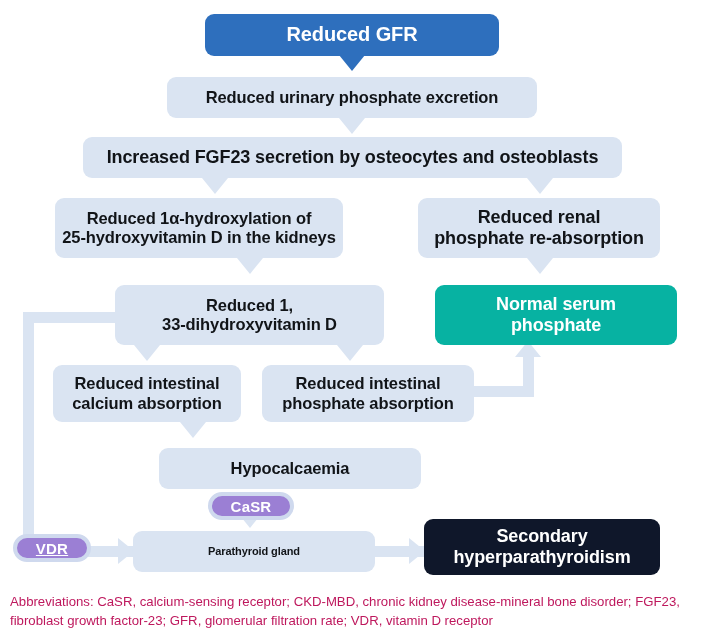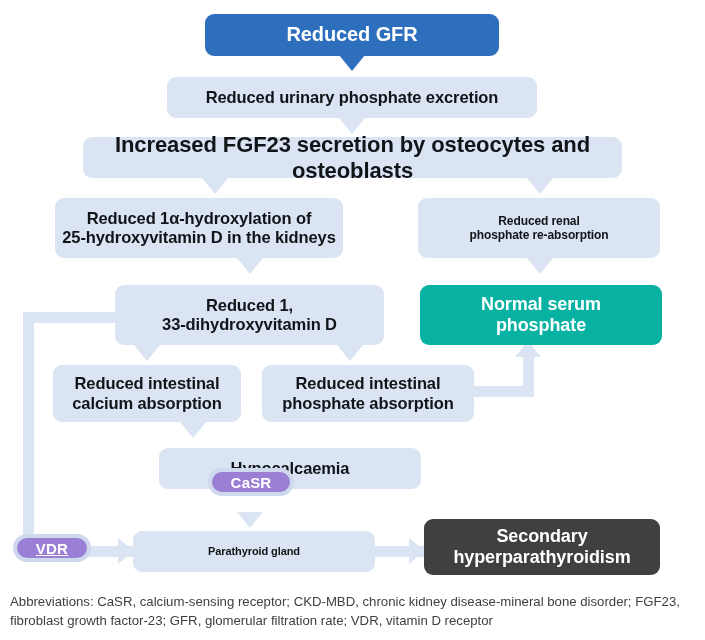--- a/index.html
+++ b/index.html
@@ -19,21 +19,21 @@
     text-align: center;
     border-radius: 9px;
     font-weight: bold;
     line-height: 1.18;
     white-space: pre-line;
     letter-spacing: -0.1px;
   }
   .n-light { background: #dae4f2; color: #111418; }
   .n-blue  { background: #2e6fbd; color: #ffffff; }
   .n-teal  { background: #07b2a2; color: #ffffff; }
-  .n-mag   { background: #404040; color: #ffffff; }
+  .n-mag   { background: #0f172a; color: #ffffff; }
 
   
   .arrow-d {
     position: absolute;
     width: 0; height: 0;
     border-left: 13px solid transparent;
     border-right: 13px solid transparent;
     border-top: 16px solid #dae4f2;
   }
   .arrow-d.blue { border-top-color: #2e6fbd; }
@@ -63,21 +63,21 @@
     border-radius: 999px;
     border: 4px solid #cfd9ee;
     letter-spacing: 0.2px;
   }
 
   .footnote {
     position: absolute;
     left: 10px; top: 592px; width: 690px;
     font-size: 13.2px;
     line-height: 1.45;
-    color: #404040;
+    color: #be185d;
     font-family: "Liberation Sans", sans-serif;
   }
 </style>
 </head>
 <body>
 
 <div id="stage">
 
   <div class="arrow-d blue" style="left:339px; top:55px;"></div>
 
@@ -107,43 +107,43 @@
   <div class="seg" style="left:88px; top:546px; width:50px; height:11px;"></div>
   <div class="arrow-r" style="left:118px; top:538px;"></div>
 
   <div class="seg" style="left:374px; top:546px; width:52px; height:11px;"></div>
   <div class="arrow-r" style="left:409px; top:538px;"></div>
 
   <div class="node n-light" style="left:167px; top:77px; width:370px; height:41px; font-size:16.5px;">Reduced urinary phosphate excretion</div>
 
   <div class="node n-blue" style="left:205px; top:14px; width:294px; height:42px; font-size:20px;">Reduced GFR</div>
 
-  <div class="node n-light" style="left:83px; top:137px; width:539px; height:41px; font-size:22px;">Increased FGF23 secretion by osteocytes and osteoblasts</div>
+  <div class="node n-light" style="left:83px; top:137px; width:539px; height:41px; font-size:18px;">Increased FGF23 secretion by osteocytes and osteoblasts</div>
 
   <div class="node n-light" style="left:55px; top:198px; width:288px; height:60px; font-size:16.5px;">Reduced 1α-hydroxylation of
 25-hydroxyvitamin D in the kidneys</div>
 
-  <div class="node n-light" style="left:418px; top:198px; width:242px; height:60px; font-size:12px;">Reduced renal
+  <div class="node n-light" style="left:418px; top:198px; width:242px; height:60px; font-size:18px;">Reduced renal
 phosphate re-absorption</div>
 
   <div class="node n-light" style="left:115px; top:285px; width:269px; height:60px; font-size:16.5px;">Reduced 1,
 33-dihydroxyvitamin D</div>
 
-  <div class="node n-teal" style="left:420px; top:285px; width:242px; height:60px; font-size:18px;">Normal serum
+  <div class="node n-teal" style="left:435px; top:285px; width:242px; height:60px; font-size:18px;">Normal serum
 phosphate</div>
 
   <div class="node n-light" style="left:53px; top:365px; width:188px; height:57px; font-size:16.5px;">Reduced intestinal
 calcium absorption</div>
 
   <div class="node n-light" style="left:262px; top:365px; width:212px; height:57px; font-size:16.5px;">Reduced intestinal
 phosphate absorption</div>
 
   <div class="node n-light" style="left:120px; top:448px; width:262px; height:41px; font-size:16.5px;margin-left:39px;">Hypocalcaemia</div>
 
-  <div class="pill" style="left:208px; top:468px; width:86px; height:28px; font-size:15px;text-align:center;">CaSR</div>
+  <div class="pill" style="left:208px; top:492px; width:86px; height:28px; font-size:15px;text-align:center;">CaSR</div>
 
   <div class="node n-light" style="left:133px; top:531px; width:242px; height:41px; font-size:11px;">Parathyroid gland</div>
 
   <div class="pill" style="left:13px; top:534px; width:78px; height:28px; font-size:15px;text-decoration:underline;">VDR</div>
 
   <div class="node n-mag" style="left:424px; top:519px; width:236px; height:56px; font-size:18px;">Secondary
 hyperparathyroidism</div>
 
   <div class="footnote">Abbreviations: CaSR, calcium-sensing receptor; CKD-MBD, chronic kidney disease-mineral bone disorder; FGF23, fibroblast growth factor-23; GFR, glomerular filtration rate; VDR, vitamin D receptor</div>
 

